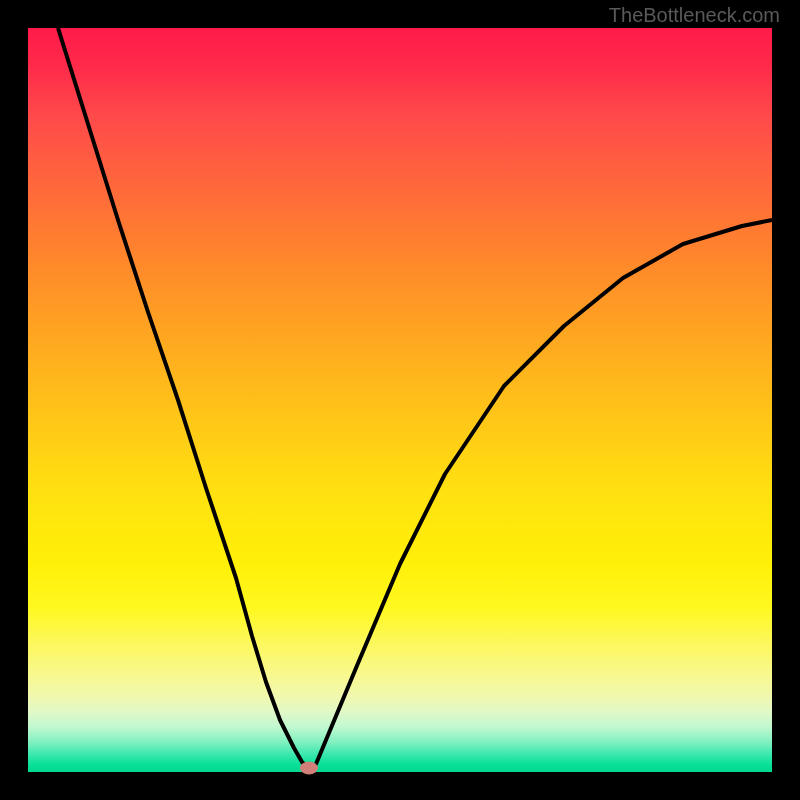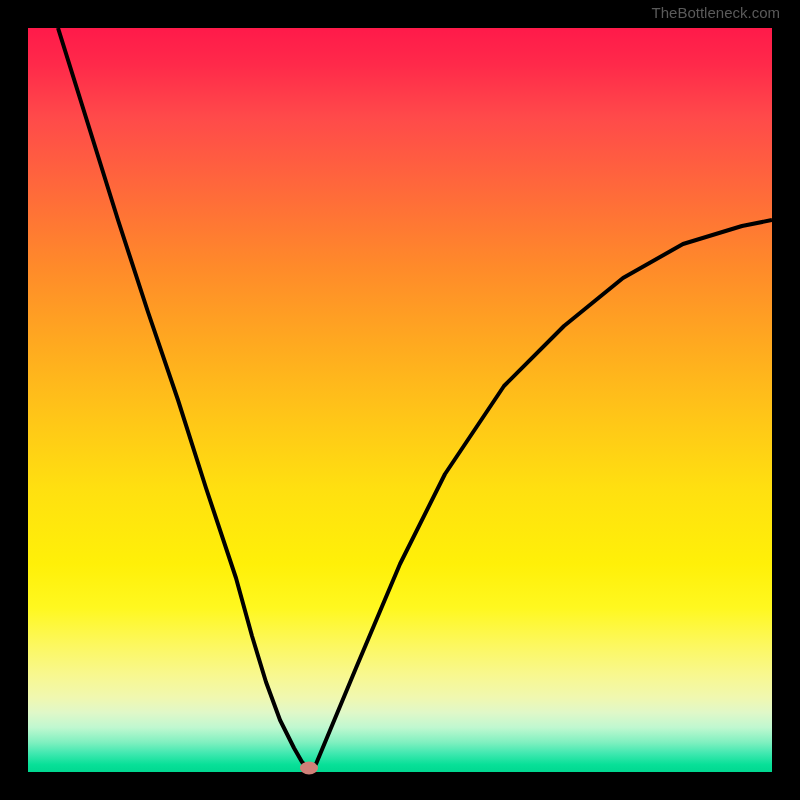--- a/index.html
+++ b/index.html
@@ -16,21 +16,21 @@
     left: 0;
     width: 800px;
     height: 800px;
     background: #000;
   }
   .watermark {
     position: absolute;
     top: 4px;
     right: 20px;
     color: #5a5a5a;
-    font-size: 15px;
+    font-size: 20px;
     font-weight: 500;
     z-index: 10;
   }
   .plot-area {
     position: absolute;
     top: 28px;
     left: 28px;
     width: 744px;
     height: 744px;
     background: linear-gradient(to bottom,

